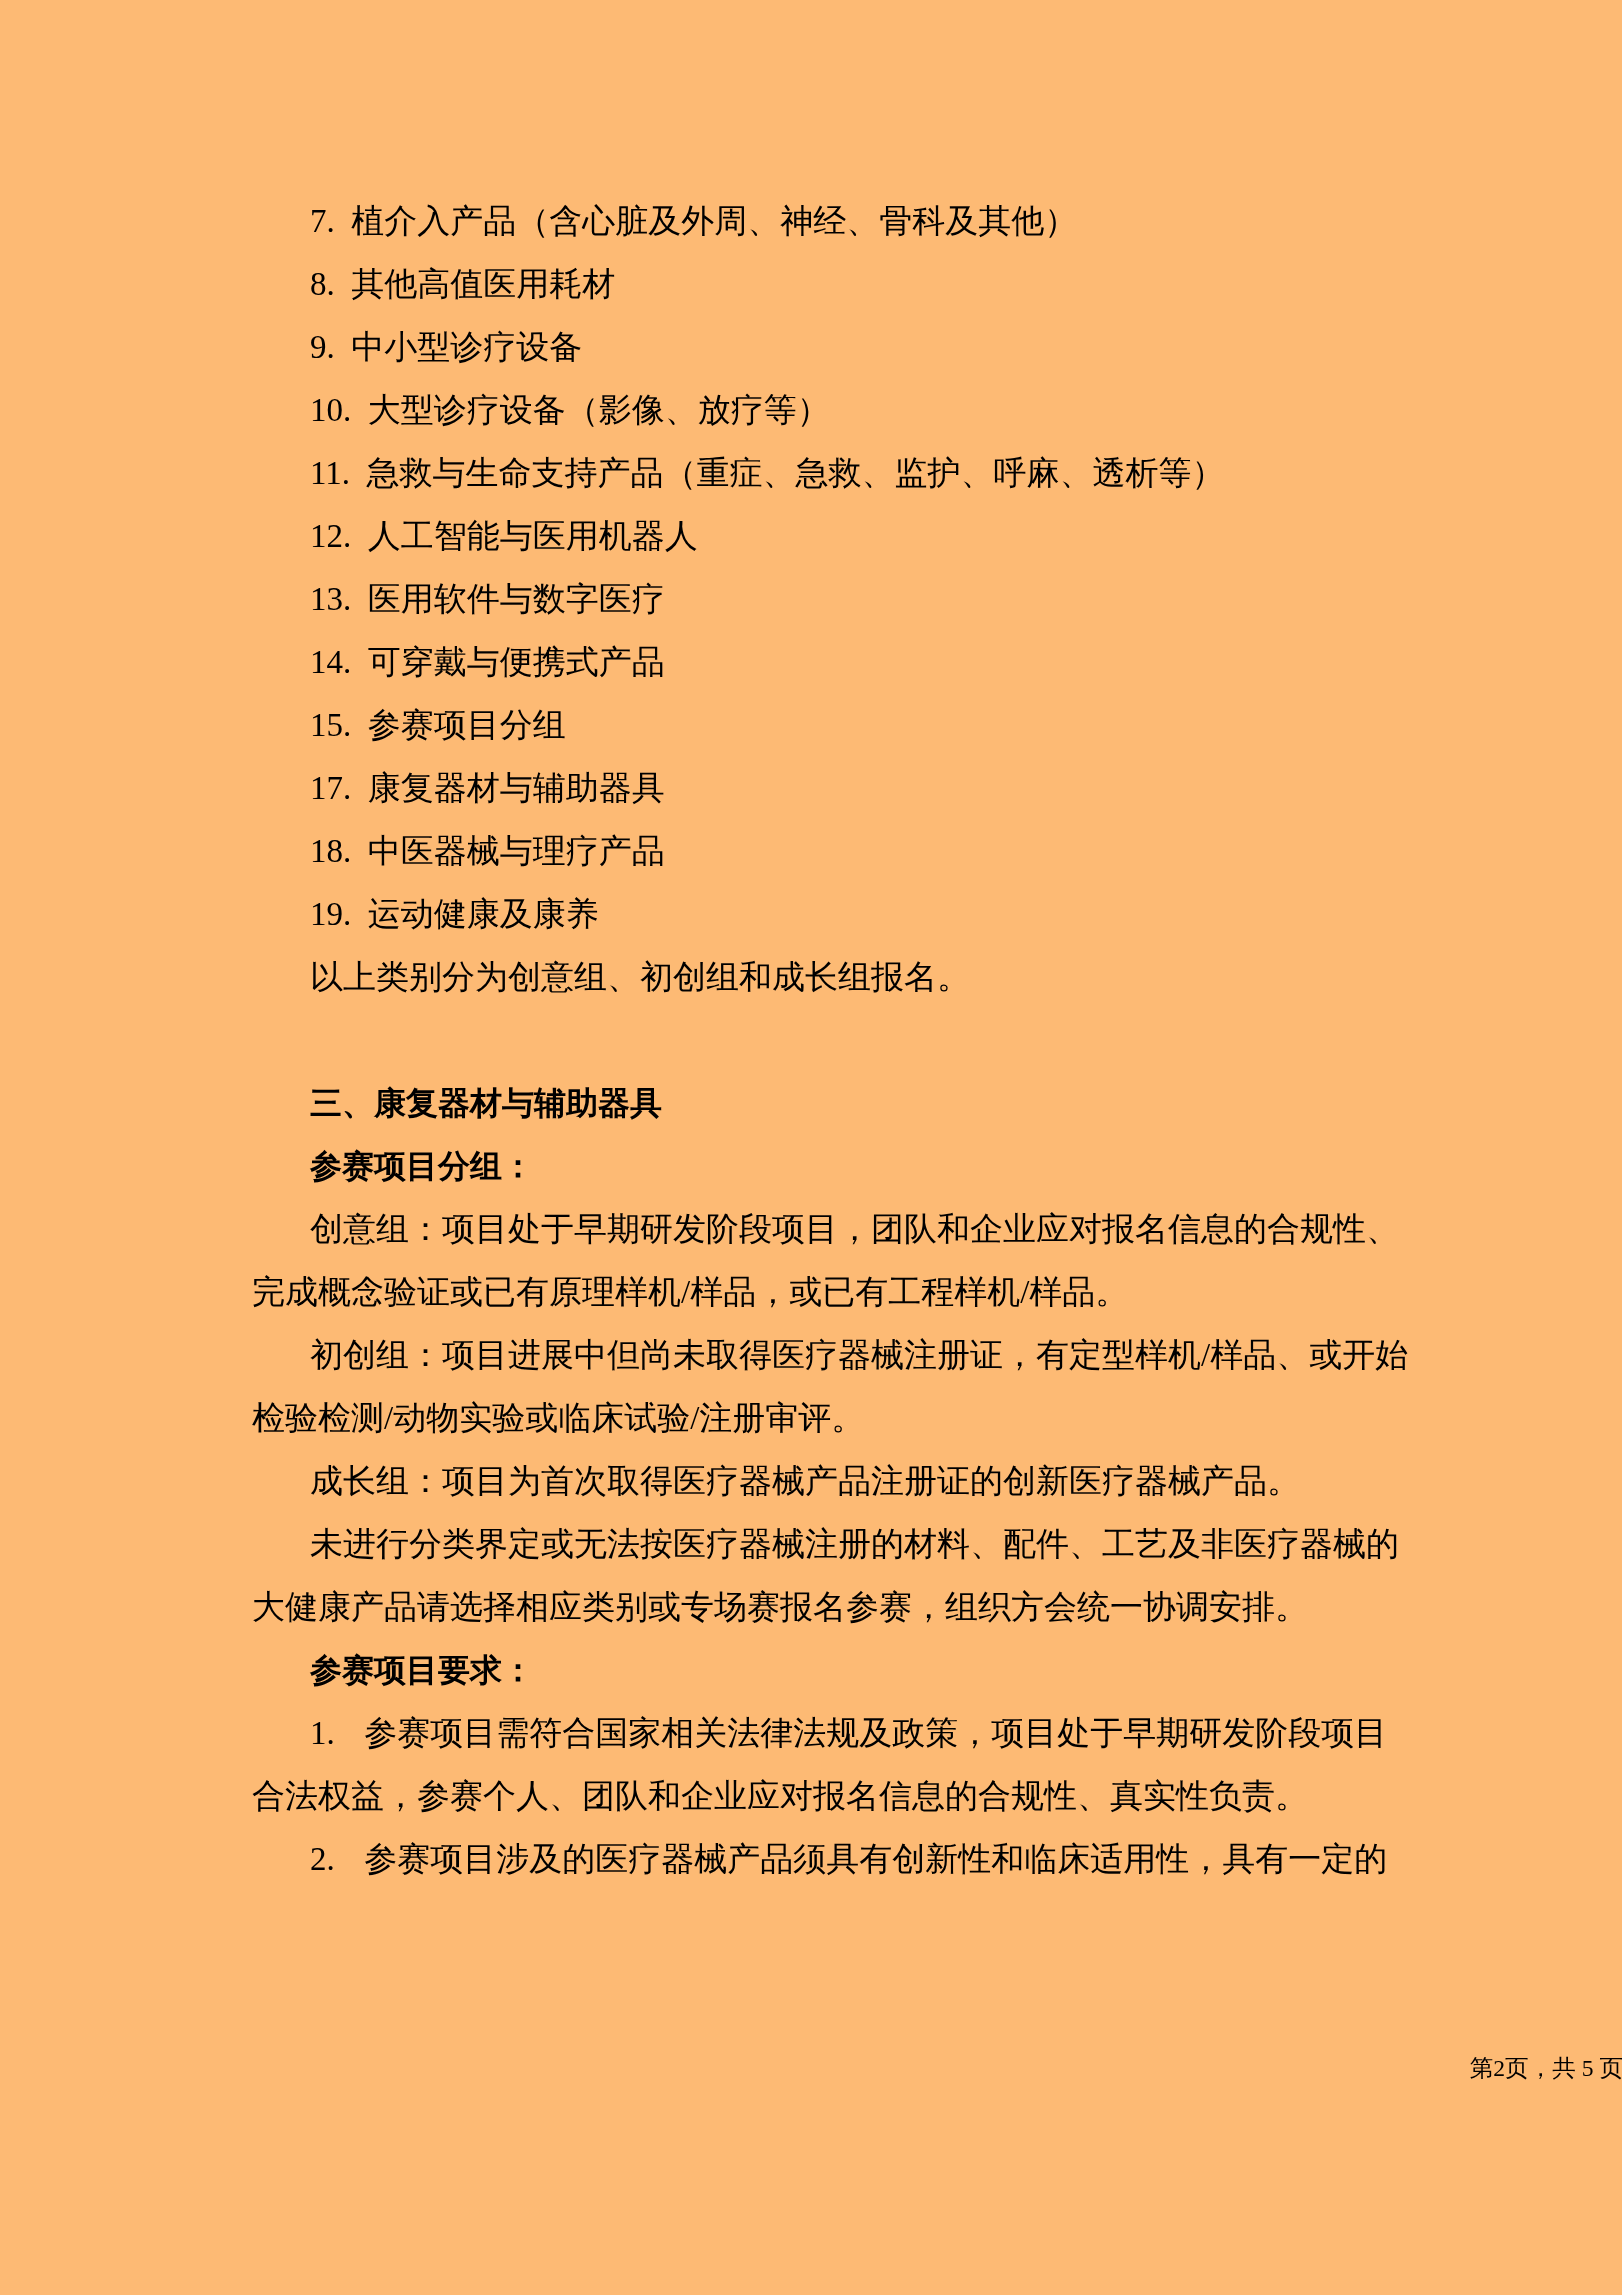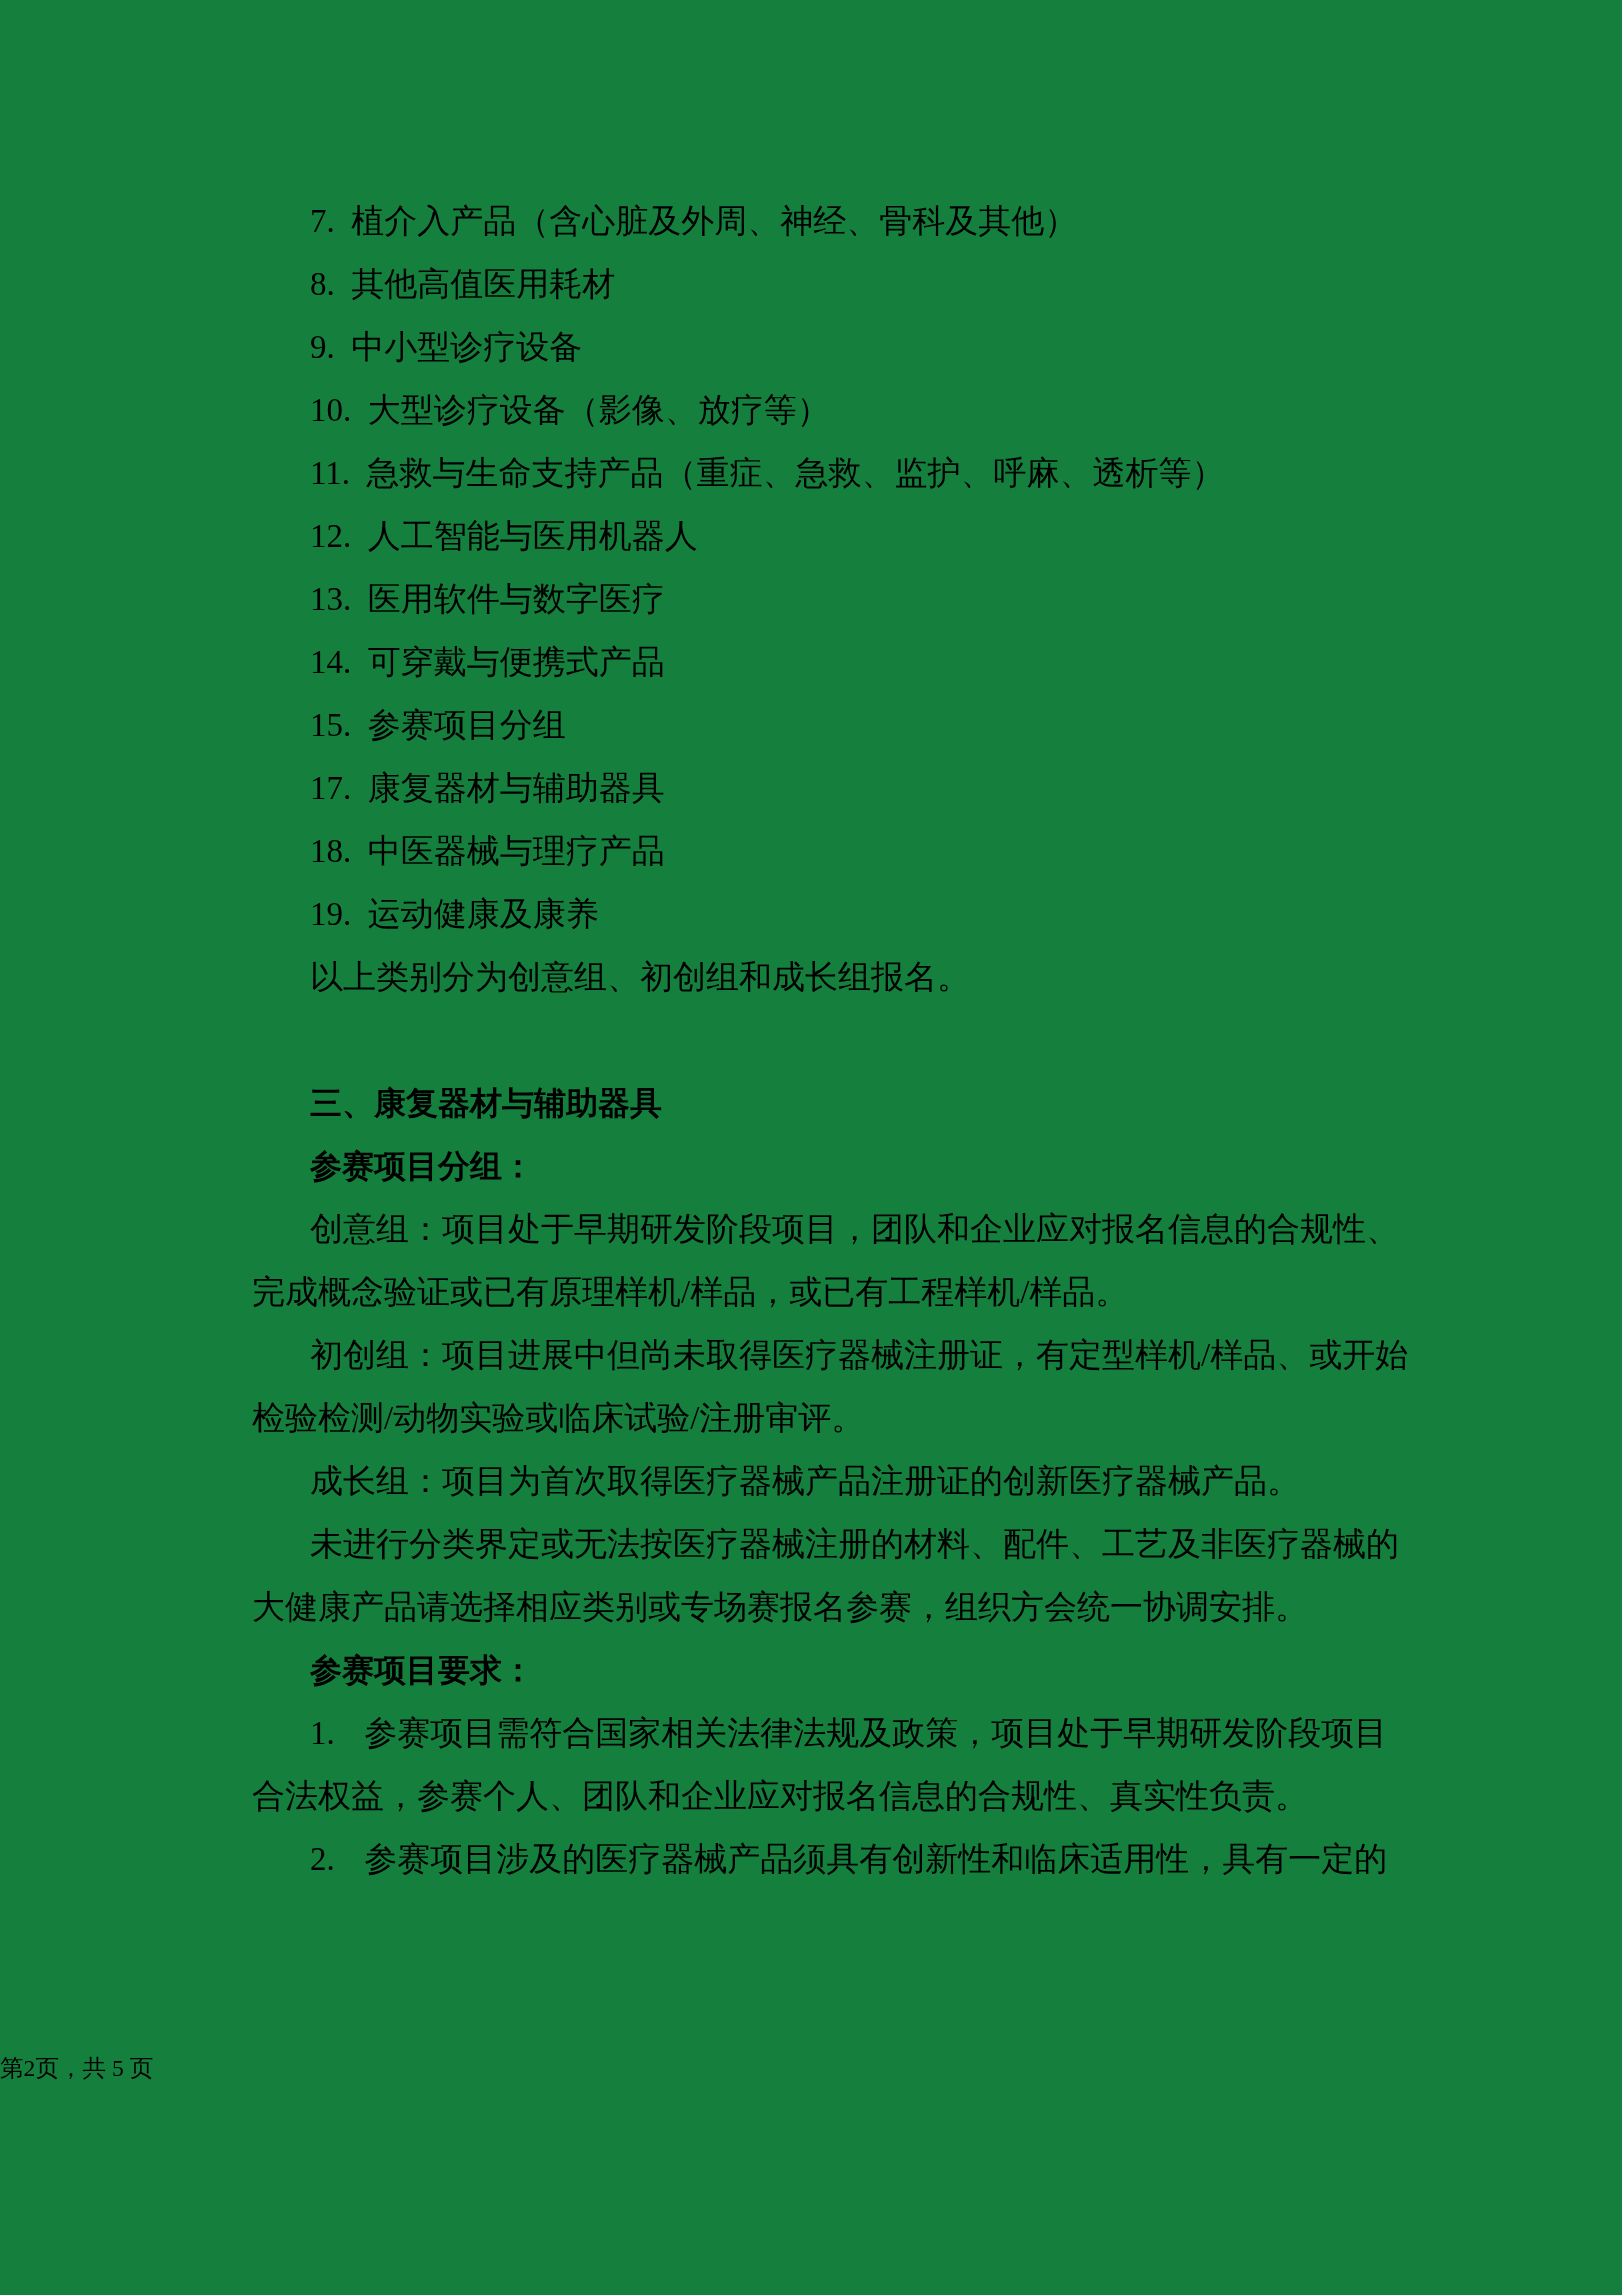--- a/index.html
+++ b/index.html
@@ -6,21 +6,21 @@
   body {
     width: 1623px; height: 2295px;
     background: #ffffff;
     color: #000000;
     font-family: "Liberation Serif", "DejaVu Serif", serif;
   }
   .page {
     position: relative;
     width: 1623px; height: 2295px;
     overflow: hidden;
-    background: #15803d;
+    background: #fdba74;
   }
   .content {
     position: absolute;
     left: 252px; top: 190px;
     width: 1126px;
   }
   .line {
     height: 63px;
     line-height: 63px;
     font-size: 33px;
@@ -34,21 +34,21 @@
   .line.heading .txt,
   .line.subheading .txt {
     font-weight: bold;
     font-family: "Liberation Sans", "DejaVu Sans", sans-serif;
     font-size: 32px;
   }
   .footer {
     position: absolute;
     left: 0; top: 2055px;
     width: 1623px;
-    text-align: left;
+    text-align: right;
     font-size: 23.6px;
     line-height: 27.5px;
   }
 </style>
 </head>
 <body>
 
 <div class="page">
   <div class="content" id="content">
       <div class="line list indent"><span class="num">7.</span><span class="txt">植介入产品（含心脏及外周、神经、骨科及其他）</span></div>

